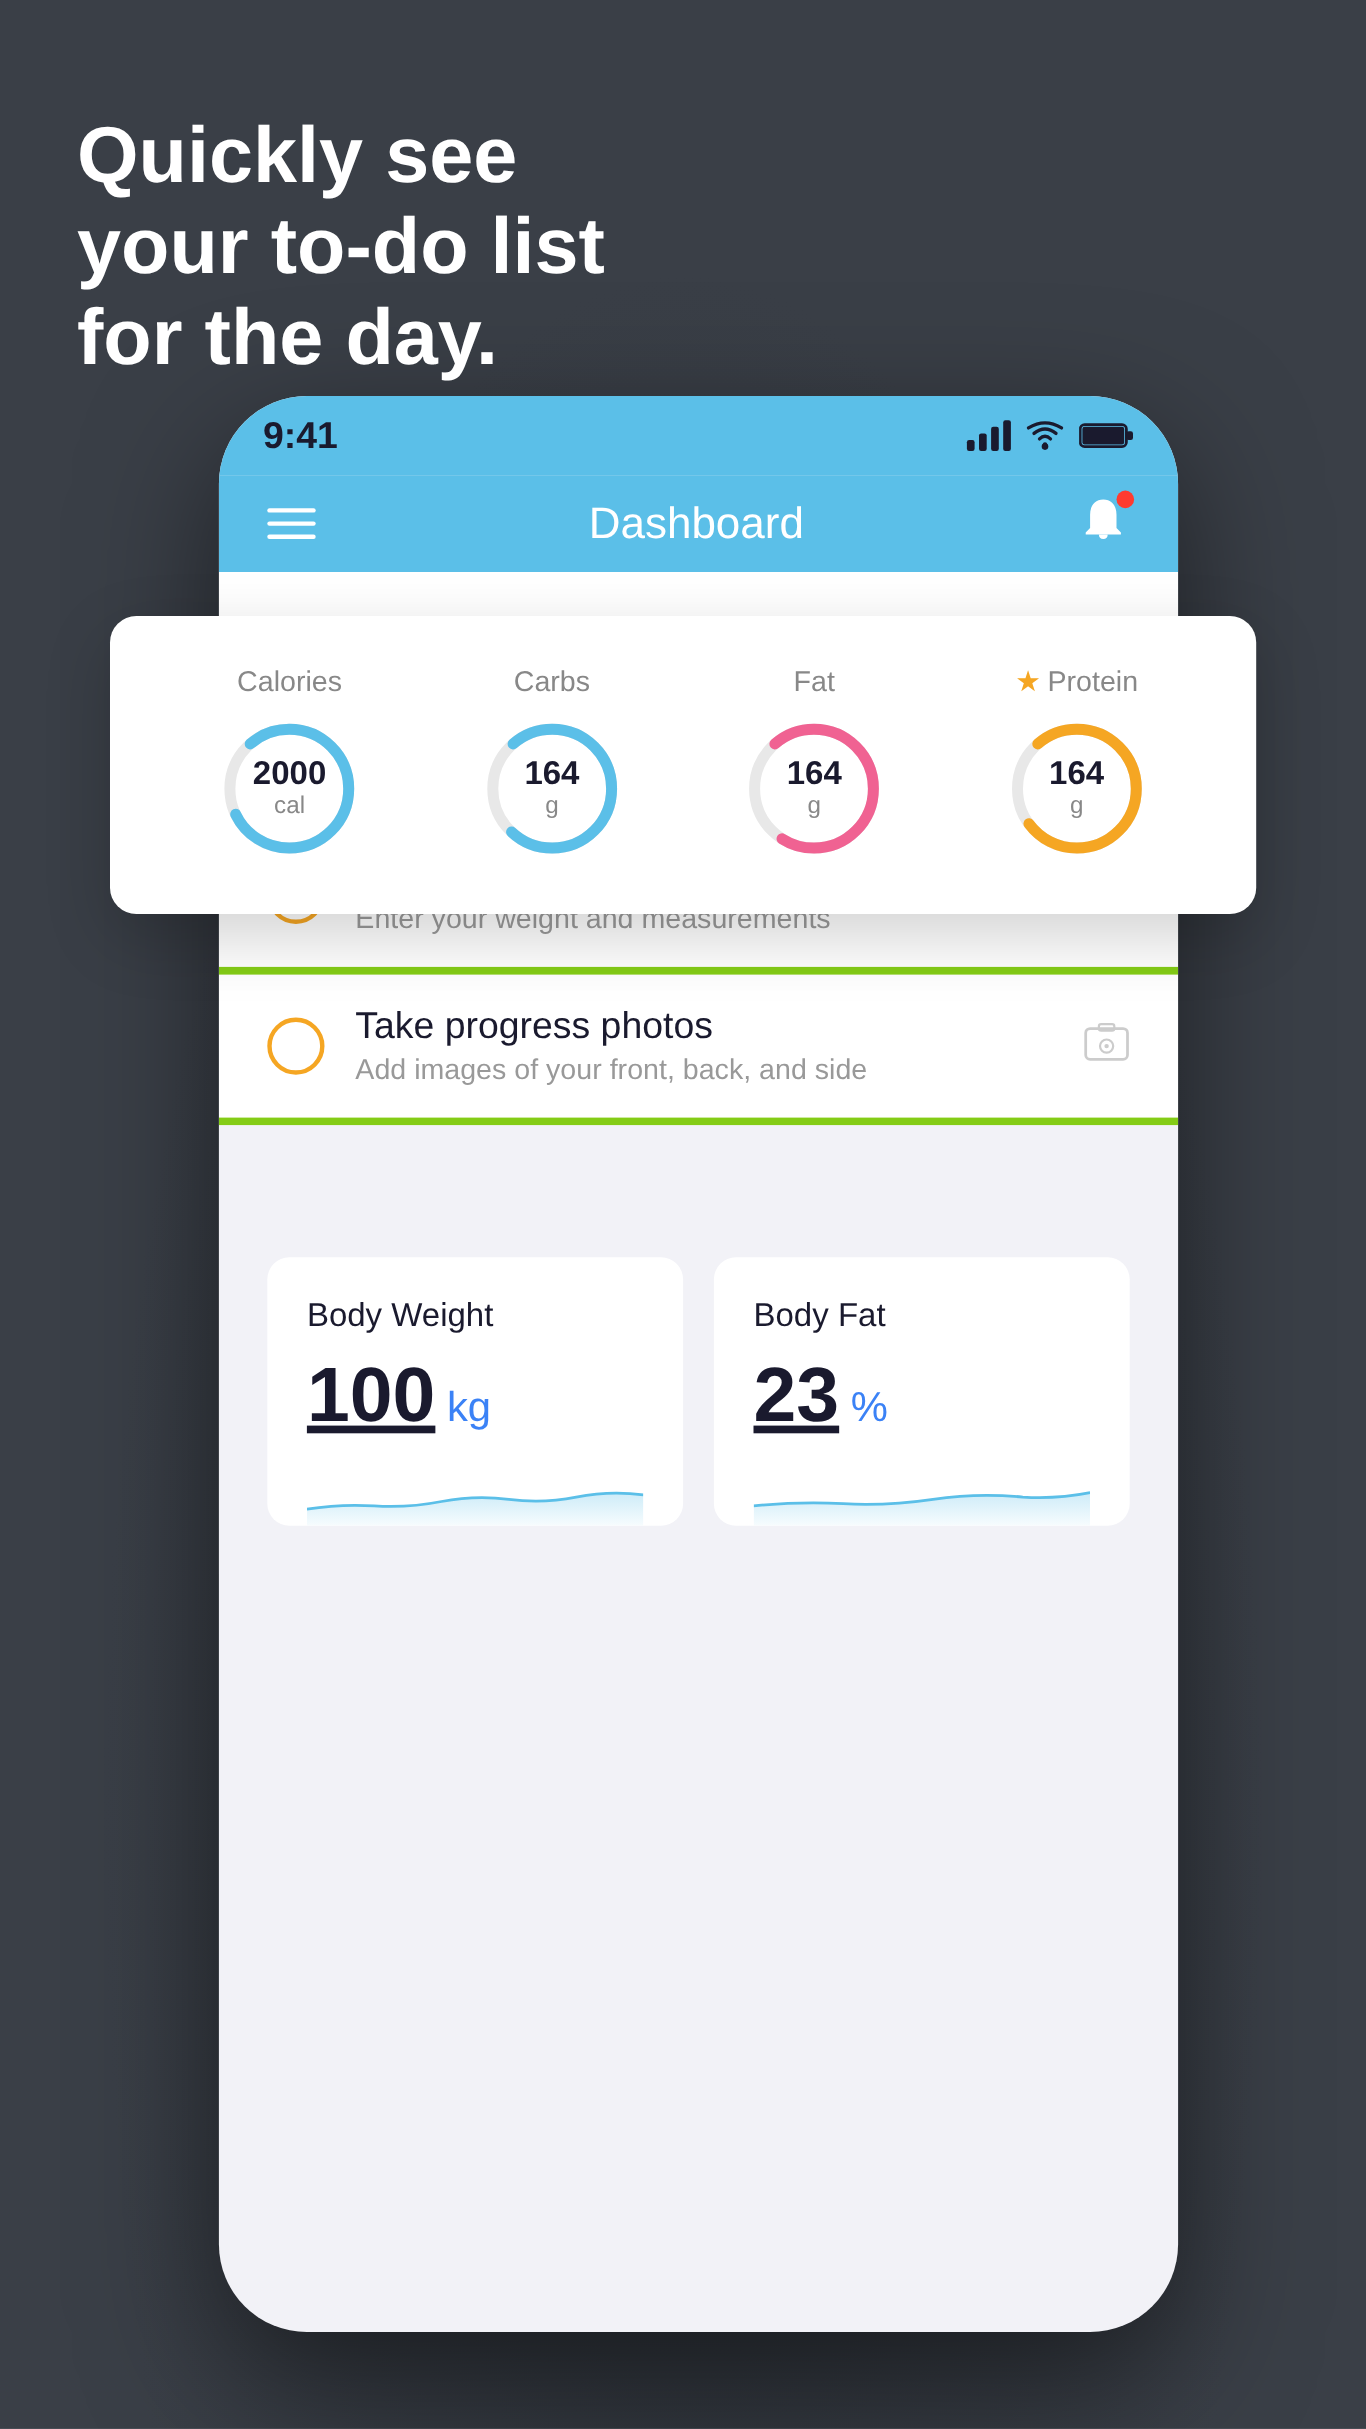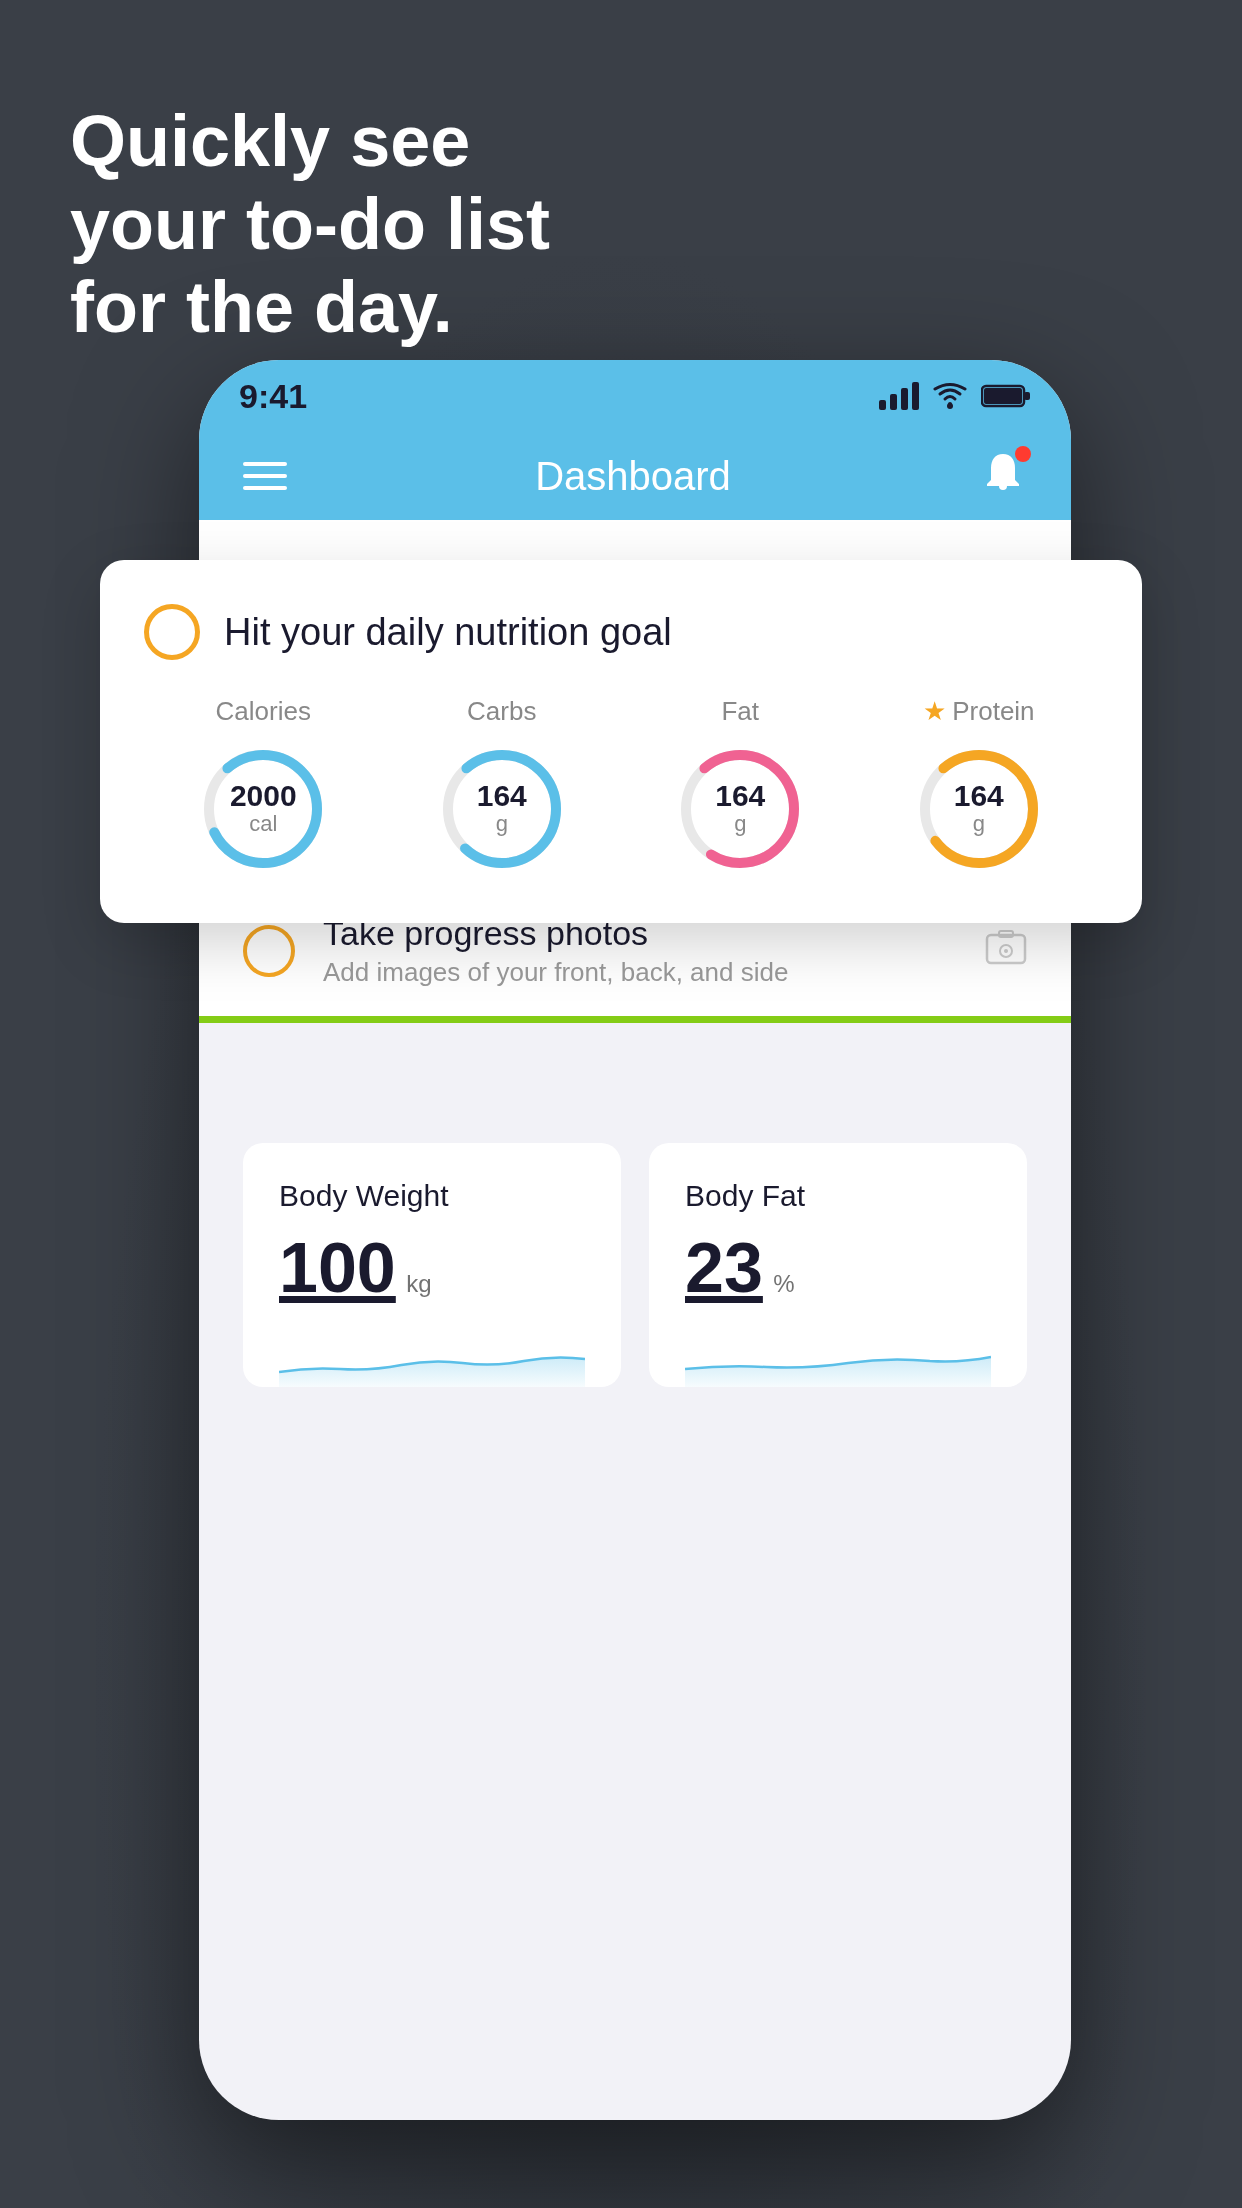--- a/index.html
+++ b/index.html
@@ -303,22 +303,22 @@
 
     .progress-value {
       font-size: 70px;
       font-weight: 700;
       color: #1a1a2e;
       line-height: 1;
       text-decoration: underline;
     }
 
     .progress-unit {
-      font-size: 24px;
-      color: #737373;
+      font-size: 38px;
+      color: #3b82f6;
       font-weight: 400;
       margin-left: 6px;
     }
 
     .progress-chart {
       margin-top: 24px;
       height: 60px;
       overflow: hidden;
     }
 
@@ -479,24 +479,20 @@
           </svg>
         </div>
       </div>
 
     </div>
   </div>
 
 </div>
 
 <div class="floating-card">
-  <div class="card-header">
-    <div class="circle-check"></div>
-    <span class="card-title">Hit your daily nutrition goal</span>
-  </div>
 
   <div class="nutrition-stats">
 
     <div class="stat-item">
       <span class="stat-label">Calories</span>
       <div class="donut-container">
         <svg class="donut-svg" viewBox="0 0 140 140">
           <circle cx="70" cy="70" r="54" fill="none" stroke="#e8e8e8" stroke-width="10"></circle>
           <circle cx="70" cy="70" r="54" fill="none" stroke="#5bbfe8" stroke-width="10" stroke-dasharray="270 70" stroke-dashoffset="40" stroke-linecap="round" transform="rotate(-90 70 70)"></circle>
         </svg>

